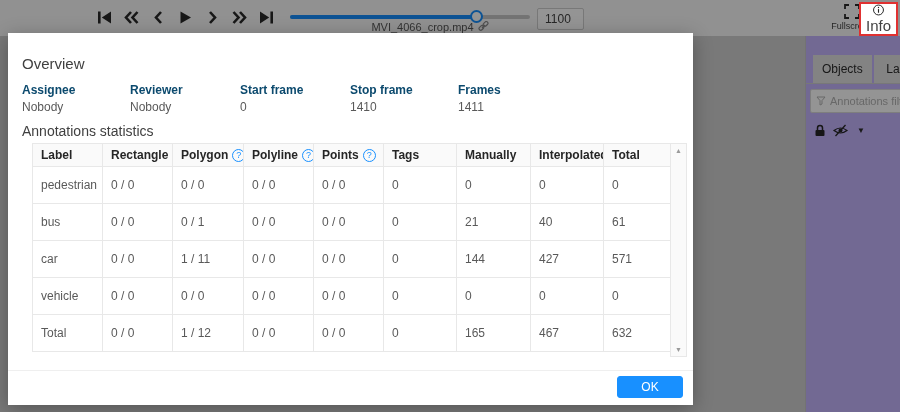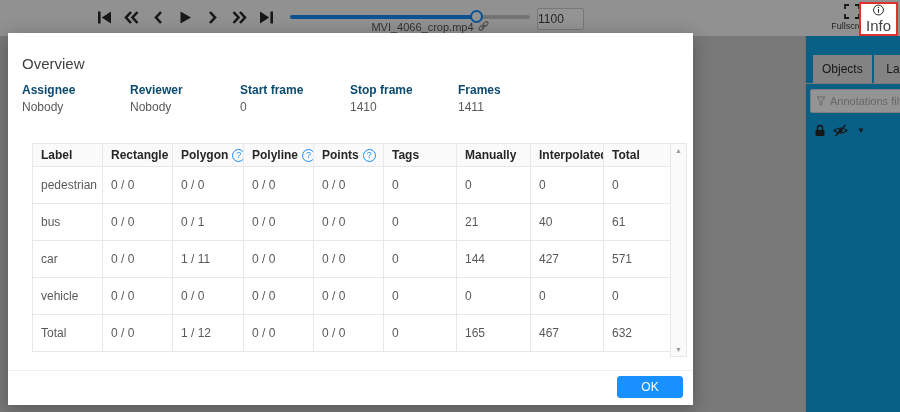--- a/index.html
+++ b/index.html
@@ -17,28 +17,28 @@
   .pbtn svg { width: 15px; height: 15px; }
 
   .slider { position: absolute; left: 290px; top: 13px; width: 240px; height: 8px; }
   .slider .rail { position: absolute; left: 0; top: 2px; width: 100%; height: 4px; background: #c9c9c9; border-radius: 2px; }
   .slider .fill { position: absolute; left: 0; top: 2px; width: 78%; height: 4px; background: #1890ff; border-radius: 2px; }
   .slider .handle { position: absolute; left: calc(78% - 7px); top: -3px; width: 13px; height: 13px; background: #fff; border: 2px solid #1890ff; border-radius: 50%; }
 
   .filename { position: absolute; left: 330px; top: 21px; width: 200px; text-align: center; font-size: 11px; color: #595959; white-space: nowrap; }
   .filename svg { vertical-align: -1px; margin-left: 4px; }
 
-  .frame-input { position: absolute; left: 537px; top: 8px; width: 47px; height: 22px; border: 1px solid #cfcfcf; border-radius: 2px; background: #fff; font-size: 12px; color: #434343; font-family: inherit; }
+  .frame-input { position: absolute; left: 537px; top: 8px; width: 47px; height: 22px; border: 1px solid #cfcfcf; border-radius: 2px; background: #fff; font-size: 12px; color: #434343; padding-left: 7px; font-family: inherit; }
 
   .fullscreen-btn { position: absolute; left: 813px; top: 4px; width: 50px; display: flex; flex-direction: column; align-items: center; gap: 2px; cursor: pointer; margin-left: 14px; }
   .fullscreen-btn .lbl { font-size: 9px; color: #434343; }
 
   
   .canvas { position: absolute; left: 0; top: 36px; width: 805px; height: 376px; background: #d0d0d0; z-index: 0; }
-  .sidebar { position: absolute; left: 805px; top: 36px; width: 95px; height: 376px; background: #0ea5e9; border-left: 1px solid #c6c6c6; overflow: hidden; z-index: 1; }
+  .sidebar { position: absolute; left: 805px; top: 36px; width: 95px; height: 376px; background: #c4b5fd; border-left: 1px solid #c6c6c6; overflow: hidden; z-index: 1; }
   .tabs-row { position: absolute; left: 0; top: 19px; width: 100%; height: 29px; border-bottom: 1px solid #cfcfcf; }
   .tab { position: absolute; top: 0; height: 28px; background: #e2e2e2; display: flex; align-items: center; justify-content: center; font-size: 12px; color: #2b2b2b; padding: 0 9px; cursor: pointer; white-space: nowrap; }
   .tab-objects { left: 7px; }
   .tab-labels { left: 68px; width: 60px; }
   .filter-box { position: absolute; left: 4px; top: 53px; width: 92px; height: 24px; background: #fff; border: 1px solid #d9d9d9; border-radius: 2px; display: flex; align-items: center; padding: 0 5px; overflow: hidden; cursor: text; }
   .filter-box svg { flex: 0 0 auto; margin-right: 4px; }
   .filter-ph { font-size: 11px; color: #b3b3b3; white-space: nowrap; }
   .objrow { position: absolute; left: 0; top: 82px; width: 100%; height: 24px; display: flex; align-items: center; }
   .objrow .icn { border: none; background: transparent; padding: 0; cursor: pointer; display: flex; align-items: center; }
   .icn-lock { margin-left: 8px; }
@@ -218,20 +218,21 @@
     </div>
     <div class="m-col mc3">
       <div class="k">Stop frame</div>
       <div class="v">1410</div>
     </div>
     <div class="m-col mc4">
       <div class="k">Frames</div>
       <div class="v">1411</div>
     </div>
 
+    <div class="m-stats-title">Annotations statistics</div>
 
     <div class="tblwrap">
       <table class="stats">
         <colgroup>
           <col style="width:70px">
             <col style="width:70px">
             <col style="width:71px">
             <col style="width:70px">
             <col style="width:70px">
             <col style="width:73px">

